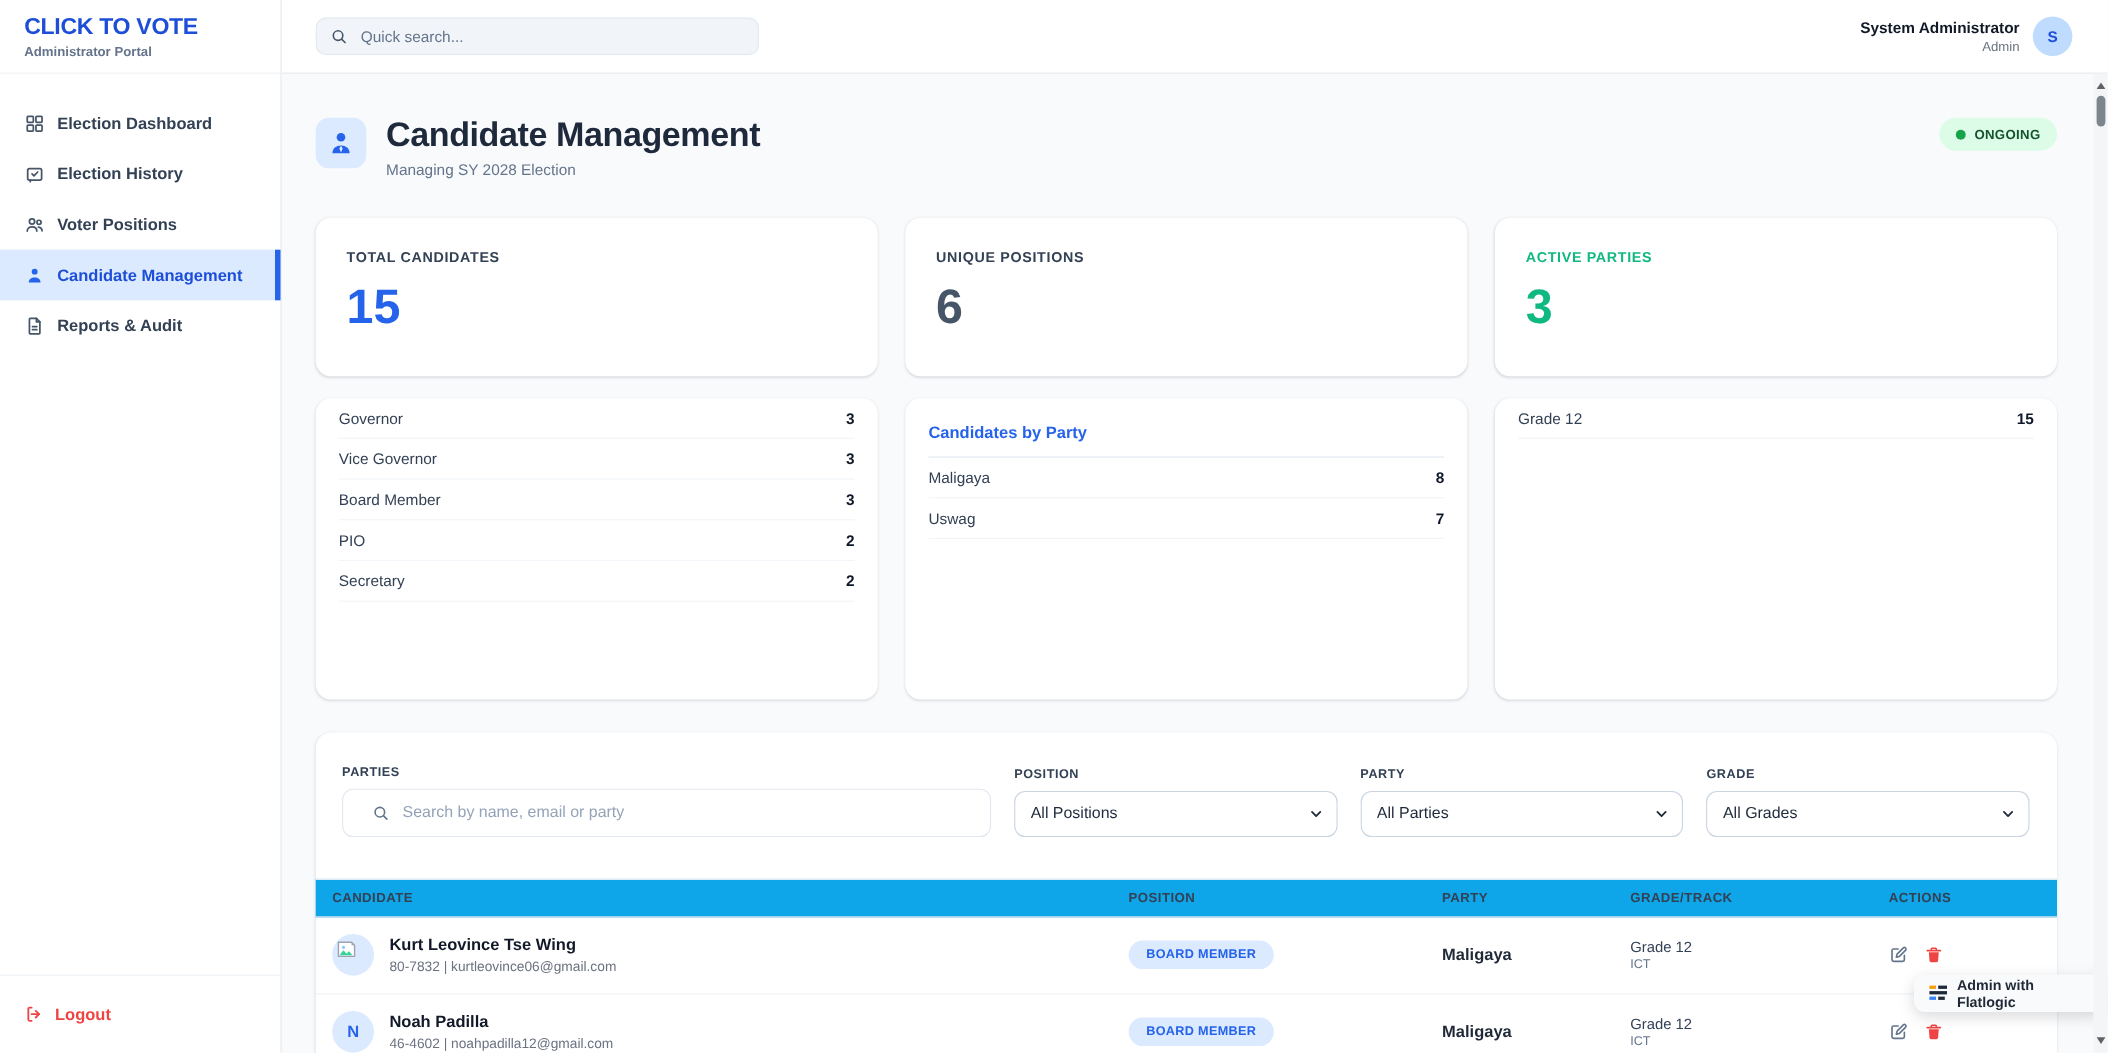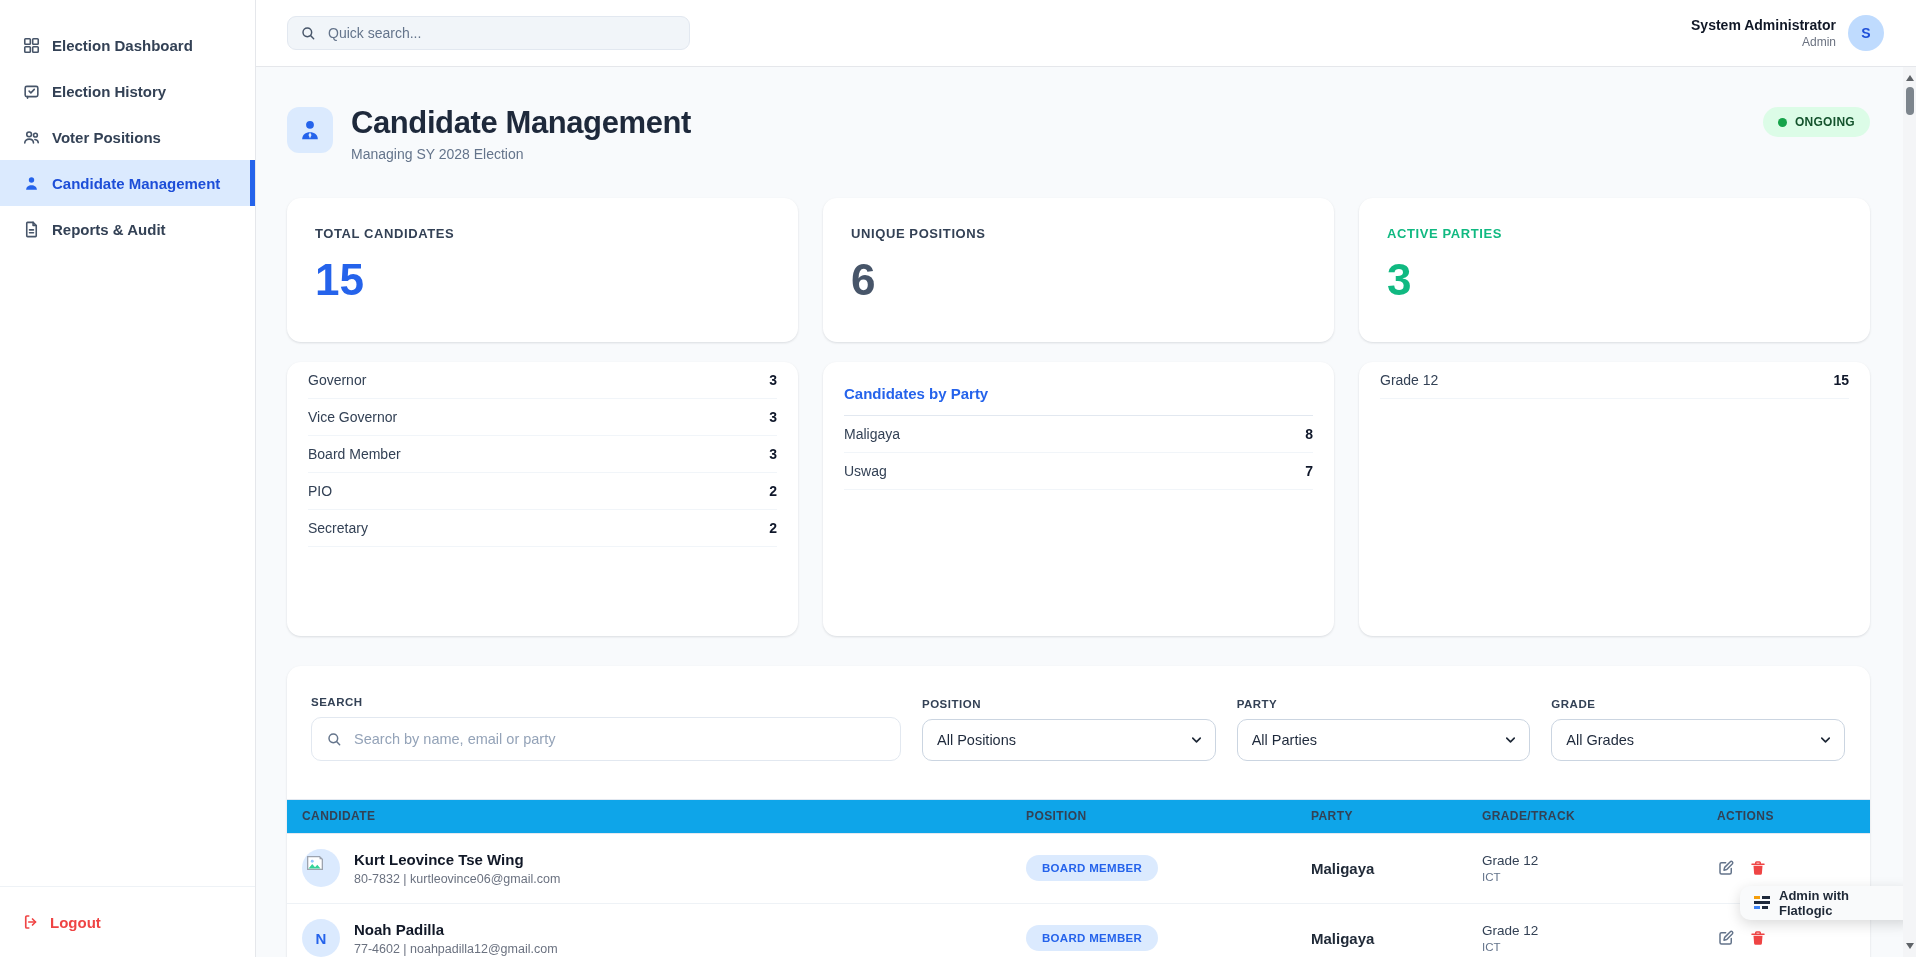--- a/index.html
+++ b/index.html
@@ -68,21 +68,21 @@
     border-bottom:1px solid #f1f5f9;font-size:14px;color:#334155;}
   .break-row b{color:#0f172a;font-size:14px;}
 
   
   .panel{margin-top:30px;height:330px;background:#fff;border-radius:14px 14px 0 0;
     box-shadow:0 1px 2px rgba(16,24,40,.05),0 1px 3px rgba(16,24,40,.08);}
   .filters{display:flex;align-items:flex-end;gap:21px;padding:30px 25px 38px 24px;}
   .f-label{display:block;font-size:11.5px;font-weight:700;letter-spacing:.5px;color:#334155;margin-bottom:9px;}
   .f-search{flex:0 0 590px;}
   .search-box{height:44px;border:1px solid #e2e8f0;border-radius:10px;display:flex;align-items:center;
-    gap:10px;padding:0 14px;background:#fff;}
+    gap:10px;padding:0 26px;background:#fff;}
   .search-box svg{width:16px;height:16px;color:#64748b;flex:0 0 auto;}
   .search-box input{border:0;outline:none;width:100%;font-size:14.5px;color:#334155;font-family:inherit;}
   .search-box input::placeholder{color:#94a3b8;}
   .f-select{flex:1;}
   .select-wrap{position:relative;}
   .select-wrap select{appearance:none;-webkit-appearance:none;width:100%;height:42px;border:1px solid #cbd5e1;
     border-radius:10px;background:#fff;padding:0 36px 0 14px;font-size:14.5px;color:#1e293b;font-family:inherit;cursor:pointer;}
   .select-wrap .chev{position:absolute;right:12px;top:50%;transform:translateY(-50%);pointer-events:none;}
   .select-wrap .chev svg{width:15px;height:15px;color:#1f2937;}
 
@@ -120,20 +120,24 @@
   .sb-up{width:0;height:0;border-left:4px solid transparent;border-right:4px solid transparent;
     border-bottom:6px solid #5f6368;margin:8px auto 6px auto;cursor:pointer;}
   .sb-thumb{width:8px;height:28px;border-radius:4px;background:#7d858d;margin:0 auto;cursor:pointer;}
   .sb-down{position:absolute;bottom:8px;left:2.5px;width:0;height:0;border-left:4px solid transparent;
     border-right:4px solid transparent;border-top:6px solid #5f6368;cursor:pointer;}
 </style>
 </head>
 <body>
 
 <aside class="sidebar">
+  <div class="logo-block">
+    <div class="logo-title">CLICK TO VOTE</div>
+    <div class="logo-sub">Administrator Portal</div>
+  </div>
   <div class="nav">
       <div class="nav-item">
         <span class="nav-icon">
           <svg viewBox="0 0 24 24" fill="none" stroke="currentColor" stroke-width="2">
             <rect x="3.5" y="3.5" width="7" height="7" rx="1"></rect>
             <rect x="13.5" y="3.5" width="7" height="7" rx="1"></rect>
             <rect x="3.5" y="13.5" width="7" height="7" rx="1"></rect>
             <rect x="13.5" y="13.5" width="7" height="7" rx="1"></rect>
           </svg>
         </span>
@@ -287,21 +291,21 @@
           <div class="break-row">
             <span>Grade 12</span>
             <b>15</b>
           </div>
         </div>
       </div>
 
     <div class="panel">
       <div class="filters">
         <div class="f-search">
-          <span class="f-label">SEARCH</span>
+          <span class="f-label">PARTIES</span>
           <div class="search-box">
             <span>
               <svg viewBox="0 0 24 24" fill="none" stroke="currentColor" stroke-width="2.2" stroke-linecap="round">
                   <circle cx="11" cy="11" r="6.5"></circle>
                   <path d="M15.8 15.8L20.5 20.5"></path>
                 </svg>
             </span>
             <input type="text" placeholder="Search by name, email or party" style="">
           </div>
         </div>
@@ -389,21 +393,21 @@
                   <path d="M6 9l.8 10.2a2 2 0 0 0 2 1.8h6.4a2 2 0 0 0 2-1.8L18 9z" fill="currentColor"></path>
                 </svg>
               </button>
             </div>
           </div>
           <div class="tbl-row">
             <div class="cand-cell">
               <div class="row-avatar">N</div>
               <div>
                 <div class="cand-name">Noah Padilla</div>
-                <div class="cand-meta">77-4602 | noahpadilla12@gmail.com</div>
+                <div class="cand-meta">46-4602 | noahpadilla12@gmail.com</div>
               </div>
             </div>
             <div><span class="pos-badge">BOARD MEMBER</span></div>
             <div class="party-cell">Maligaya</div>
             <div>
               <div class="grade-main">Grade 12</div>
               <div class="grade-track">ICT</div>
             </div>
             <div class="actions-cell">
               <button class="icon-btn edit-btn">

